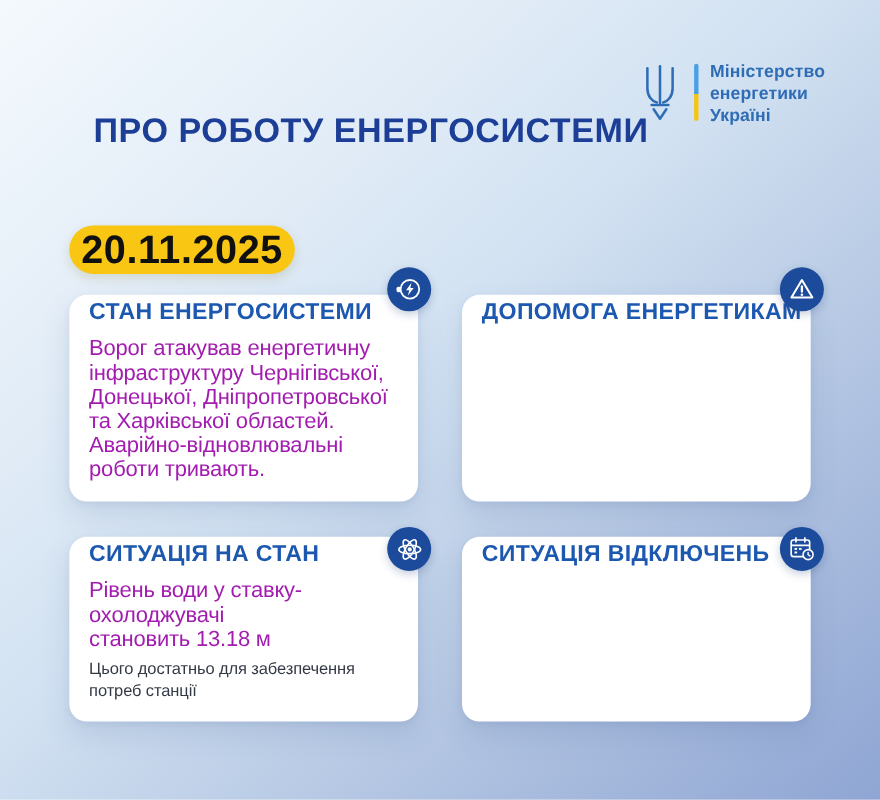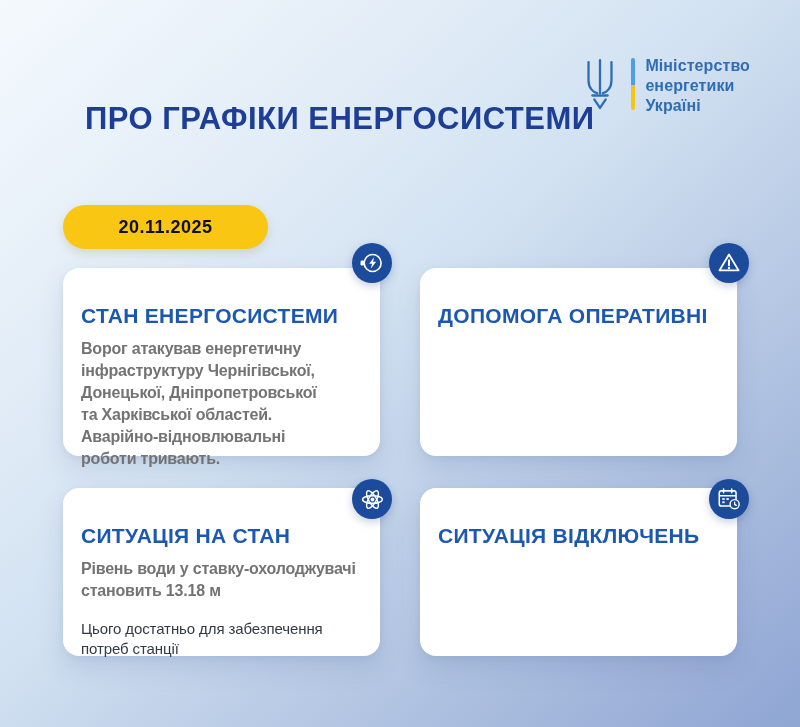--- a/index.html
+++ b/index.html
@@ -29,51 +29,51 @@
     color:#1d3e97; font-size:31px; line-height:39px;
     font-weight:700; letter-spacing:0.5px; white-space:nowrap;
   }
 
   
   .date-badge {
     position:absolute; left:63px; top:205px;
     width:205px; height:44px; border-radius:22px;
     background:#f8c613;
     display:flex; align-items:center; justify-content:center;
-    color:#101010; font-size:18px; font-weight:700; letter-spacing:0.5px;
+    color:#101010; font-size:36px; font-weight:700; letter-spacing:0.5px;
     box-shadow:0 4px 10px rgba(120,110,30,0.18);
   }
 
   
   .grid {
     position:absolute; left:63px; top:268px; width:674px;
     display:grid; grid-template-columns:317px 317px;
     column-gap:40px; row-gap:32px;
   }
   .card {
     position:relative; background:#ffffff; border-radius:16px;
-    padding:36px 12px 0 18px; box-sizing:border-box;
+    padding:4px 12px 0 18px; box-sizing:border-box;
     box-shadow:0 12px 26px rgba(70,95,150,0.15), 0 2px 6px rgba(70,95,150,0.08);
   }
   .card.tall  { height:188px; }
   .card.short { height:168px; }
 
   .card-title {
     margin:0 0 10px 0;
     color:#1d58b0; font-size:21px; font-weight:700;
     letter-spacing:0.3px; white-space:nowrap;
   }
   .card-body {
     margin:0;
-    color:#737373; font-size:16px; font-weight:700;
+    color:#a21caf; font-size:20px; font-weight:400;
     line-height:22px; letter-spacing:-0.2px;
     white-space:pre-line;
   }
   .card-note {
-    margin:17px 0 0 0;
+    margin:7px 0 0 0;
     color:#333a45; font-size:15px; font-weight:400;
     line-height:20px; letter-spacing:-0.1px;
     white-space:pre-line;
   }
 
   .icon-badge {
     position:absolute; width:40px; height:40px; border-radius:50%;
     background:#1c4b9b;
     display:flex; align-items:center; justify-content:center;
     box-shadow:0 3px 8px rgba(30,60,120,0.25);
@@ -98,21 +98,21 @@
     </svg>
     <div class="flag-bar"></div>
     <div class="logo-text">
       <div>Міністерство</div>
       <div>енергетики</div>
       <div>Україні</div>
     </div>
   </div>
 
   <div class="title">
-    <div>ПРО ГРАФІКИ ЕНЕРГОСИСТЕМИ</div>
+    <div>ПРО РОБОТУ ЕНЕРГОСИСТЕМИ</div>
   </div>
 
   <div class="date-badge">20.11.2025</div>
 
   <div class="grid">
 
     <section class="card tall">
       <div class="icon-badge icon-row1">
         <svg width="26" height="26" viewBox="0 0 24 24">
           <circle cx="12.6" cy="12" r="7.8" fill="none" stroke="#fff" stroke-width="1.5"></circle>
@@ -130,21 +130,21 @@
     </section>
 
     <section class="card tall">
       <div class="icon-badge icon-row1">
         <svg width="26" height="26" viewBox="0 0 24 24">
           <path d="M12 4.2 L20.8 18.8 H3.2 Z" fill="none" stroke="#fff" stroke-width="1.7" stroke-linejoin="round"></path>
           <line x1="12" y1="9.6" x2="12" y2="14" stroke="#fff" stroke-width="1.9" stroke-linecap="round"></line>
           <circle cx="12" cy="16.6" r="1.1" fill="#fff"></circle>
         </svg>
       </div>
-      <h2 class="card-title">ДОПОМОГА ОПЕРАТИВНІ</h2>
+      <h2 class="card-title">ДОПОМОГА ЕНЕРГЕТИКАМ</h2>
     </section>
 
     <section class="card short">
       <div class="icon-badge icon-row2">
         <svg width="27" height="27" viewBox="0 0 24 24">
           <g fill="none" stroke="#fff" stroke-width="1.3">
             <ellipse cx="12" cy="12" rx="8.8" ry="3.4"></ellipse>
             <ellipse cx="12" cy="12" rx="8.8" ry="3.4" transform="rotate(60 12 12)"></ellipse>
             <ellipse cx="12" cy="12" rx="8.8" ry="3.4" transform="rotate(120 12 12)"></ellipse>
           </g>

